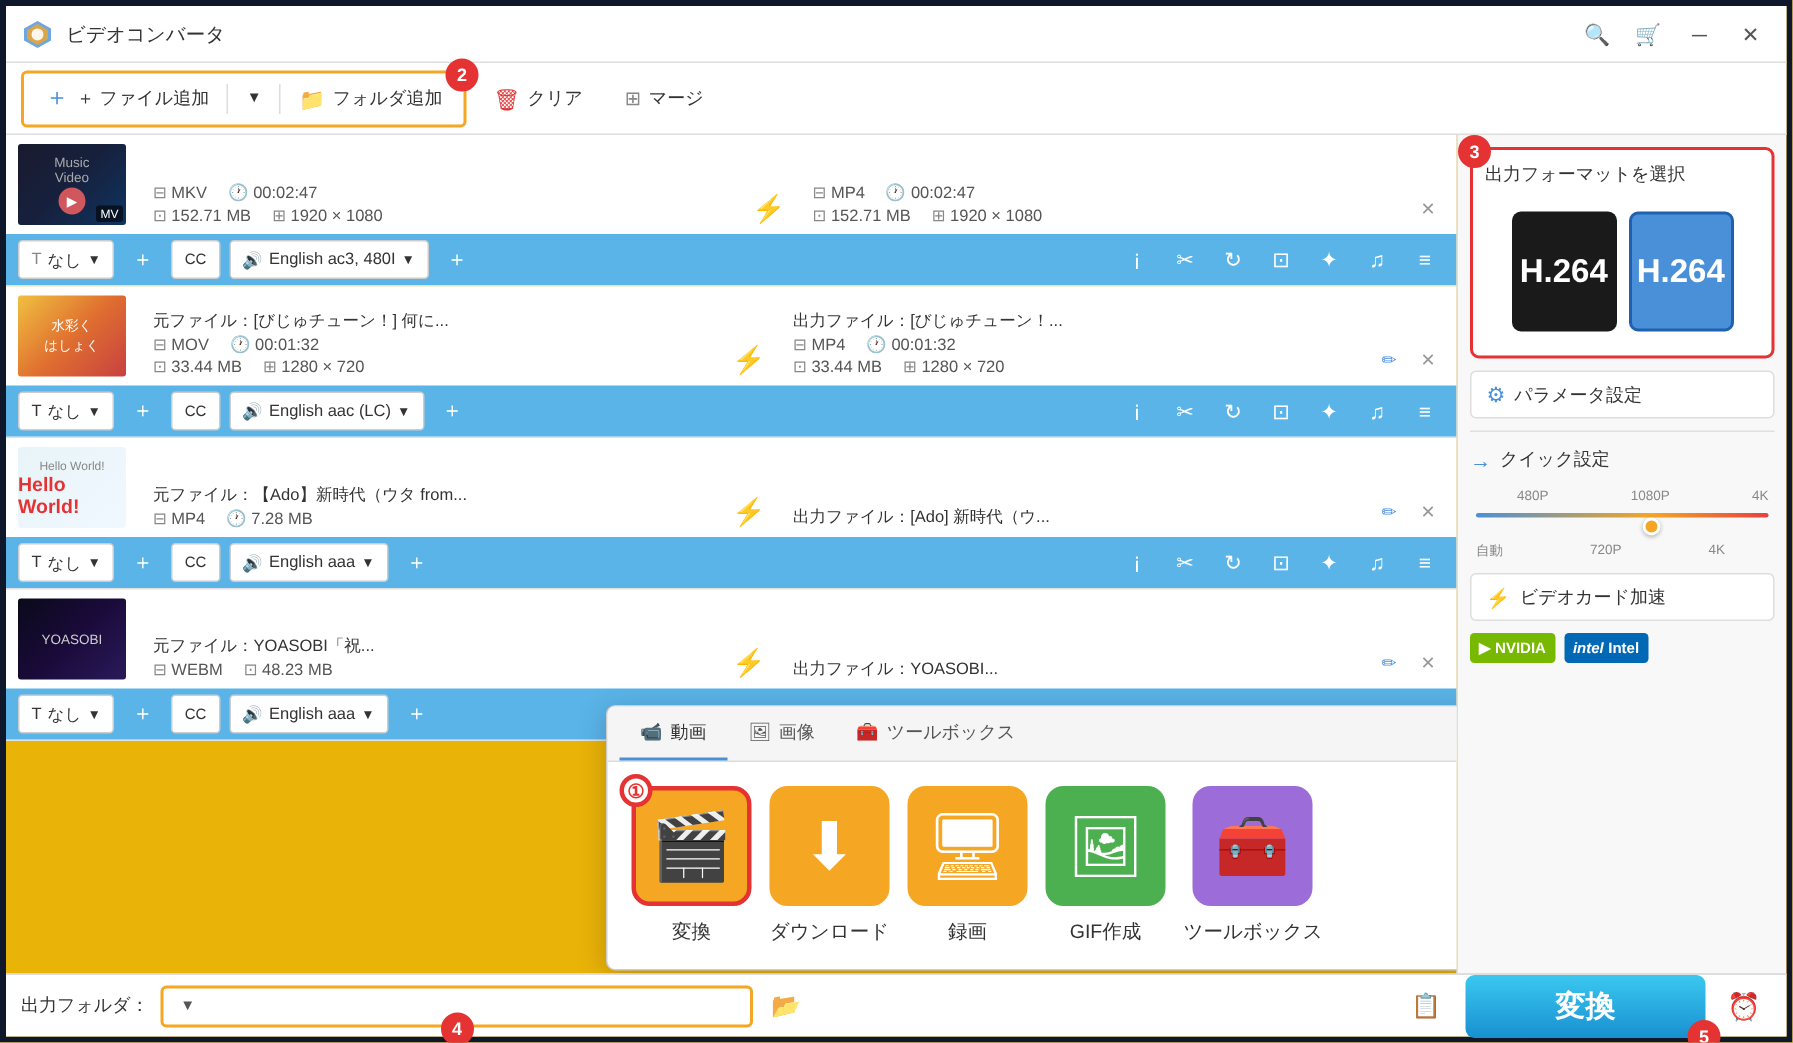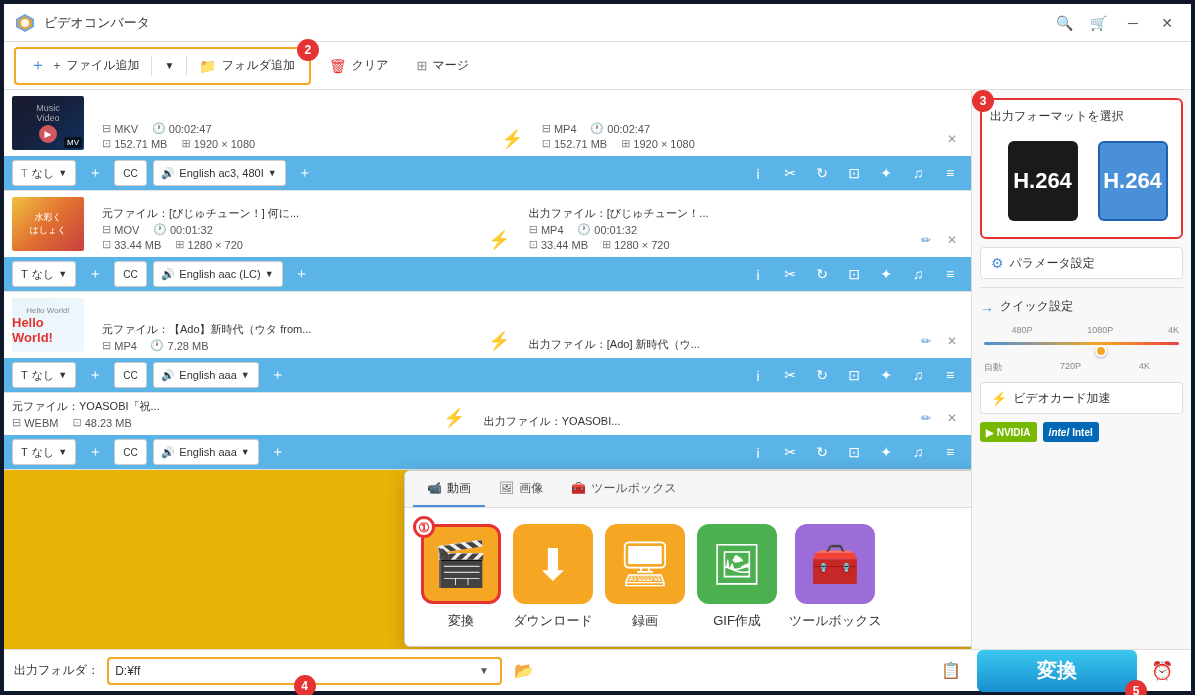--- a/index.html
+++ b/index.html
@@ -293,21 +293,20 @@
     .format-card {
       width: 70px;
       height: 80px;
       border-radius: 6px;
       display: flex;
       align-items: center;
       justify-content: center;
       font-size: 22px;
       font-weight: bold;
       color: white;
-      margin-left: 12px;
     }
     .format-card-dark { background: #1a1a1a; }
     .format-card-blue { background: #4a90d9; border: 2px solid #2060b0; }
 
     
     .panel-btn {
       height: 32px;
       background: white;
       border: 1px solid #ddd;
       border-radius: 4px;
@@ -867,20 +866,25 @@
             <button class="settings-bar-icon-btn">↻</button>
             <button class="settings-bar-icon-btn">⊡</button>
             <button class="settings-bar-icon-btn">✦</button>
             <button class="settings-bar-icon-btn">♫</button>
             <button class="settings-bar-icon-btn">≡</button>
           </div>
         </div>
 
         <div class="file-item-wrapper">
           <div class="file-item-row">
+            <div class="file-thumb" style="background:linear-gradient(135deg,#0a0a1a,#1a0a3a,#2a1a5a);">
+              <div class="thumb-image-area">
+                <div style="font-size:9px;color:#ccc;text-align:center;">YOASOBI</div>
+              </div>
+            </div>
             <div class="file-info-left">
               <div class="file-name">元ファイル：YOASOBI「祝...</div>
               <div class="file-meta">
                 <div class="file-meta-item">
                   <span style="font-size:11px;color:#888;">⊟</span>
                   <span>WEBM</span>
                 </div>
                 <div class="file-meta-item">
                   <span style="color:#888;">⊡</span>
                   <span>48.23 MB</span>
@@ -1049,21 +1053,20 @@
           <span>Intel</span>
         </div>
       </div>
 
     </div>
   </div>
 
   <div class="bottom-bar" style="position:relative;">
     <span class="output-folder-label">出力フォルダ：</span>
     <div class="output-folder-input-wrap" style="position:relative;">
-      <input class="output-folder-input" type="text" value="D:¥ff" style="">
       <button class="folder-dropdown-btn">▼</button>
       <div class="annot" style="bottom:-14px;left:50%;transform:translateX(-50%);">4</div>
     </div>
     <button class="folder-open-btn">📂</button>
     <div class="bottom-spacer"></div>
     <button class="bottom-copy-btn">📋</button>
     <div style="position:relative;">
       <button class="convert-btn">
         <span>変換</span>
       </button>

